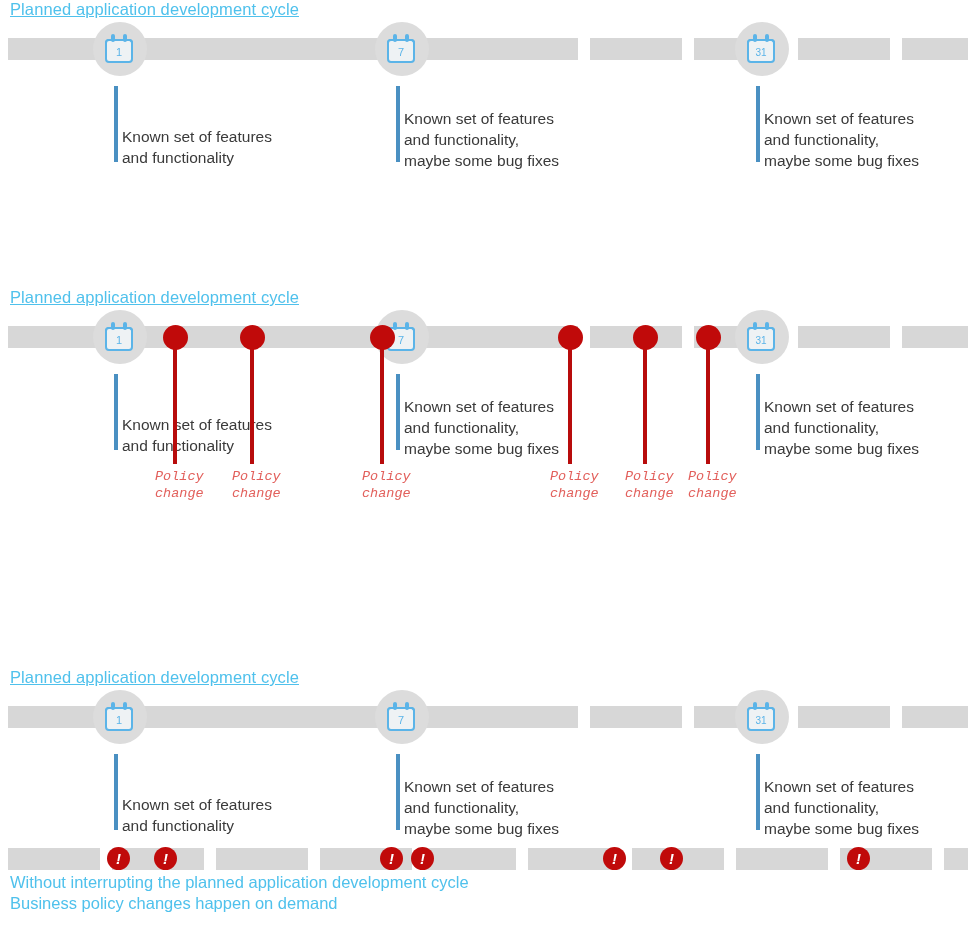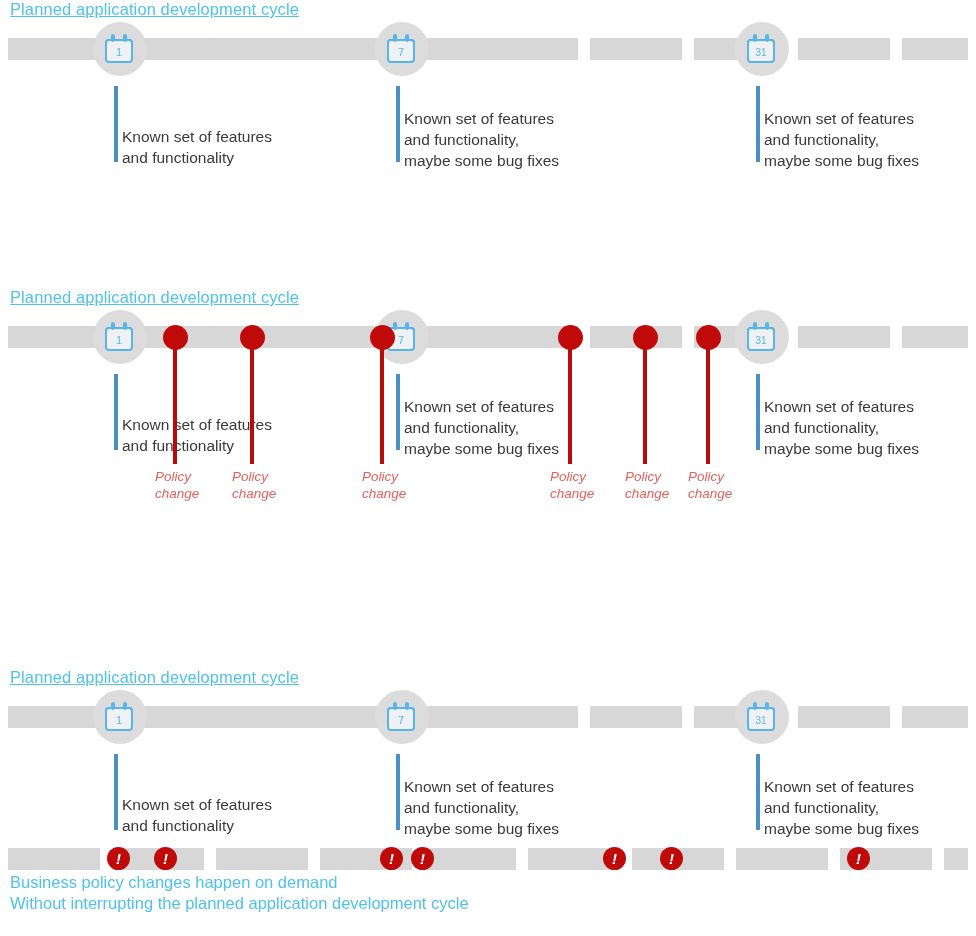--- a/index.html
+++ b/index.html
@@ -65,21 +65,21 @@
   }
 
   
   .pin-stem{position:absolute;width:4px;background:#B80C0C;}
   .pin-head{
     position:absolute;width:25px;height:25px;border-radius:50%;
     background:#C00A0A;
   }
   .pin-label{
     position:absolute;font-size:13.5px;line-height:17px;
-    color:#E2605C;font-style:italic;white-space:pre;
+    color:#E2605C;font-style:italic;white-space:pre;font-family:Liberation Mono, monospace;
   }
 
   
   .excl{
     position:absolute;width:23px;height:23px;border-radius:50%;
     background:#C00A0A;
   }
   .excl-mark{
     position:absolute;left:0;top:0;width:23px;height:23px;
     color:#ffffff;font-size:15px;font-weight:bold;font-style:italic;
@@ -232,21 +232,21 @@
       <div class="bar-dash" style="left: 112px; width: 92px;"></div>
       <div class="bar-dash" style="left: 216px; width: 92px;"></div>
       <div class="bar-dash" style="left: 320px; width: 92px;"></div>
       <div class="bar-dash" style="left: 424px; width: 92px;"></div>
       <div class="bar-dash" style="left: 528px; width: 92px;"></div>
       <div class="bar-dash" style="left: 632px; width: 92px;"></div>
       <div class="bar-dash" style="left: 736px; width: 92px;"></div>
       <div class="bar-dash" style="left: 840px; width: 92px;"></div>
       <div class="bar-dash" style="left: 944px; width: 24px;"></div>
     </div>
-  <div class="caption" id="caption" style="top:204px;"><div>Business policy changes happen on demand</div><div>Without interrupting the planned application development cycle</div></div>
+  <div class="caption" id="caption" style="top:204px;"><div>Without interrupting the planned application development cycle</div><div>Business policy changes happen on demand</div></div>
 <div class="note-line" style="left: 114px; top: 86px; height: 76px;"></div>
     <div class="note-text" style="left: 122px; top: 126px;">Known set of features
 and functionality</div>
     <div class="cal" style="left: 93px; top: 22px;">
       <div class="cal-icon">
         <div class="cal-body"></div>
         <div class="cal-hdr"></div>
         <div class="cal-ring l"></div>
         <div class="cal-ring r"></div>
         <div class="cal-day">1</div>

